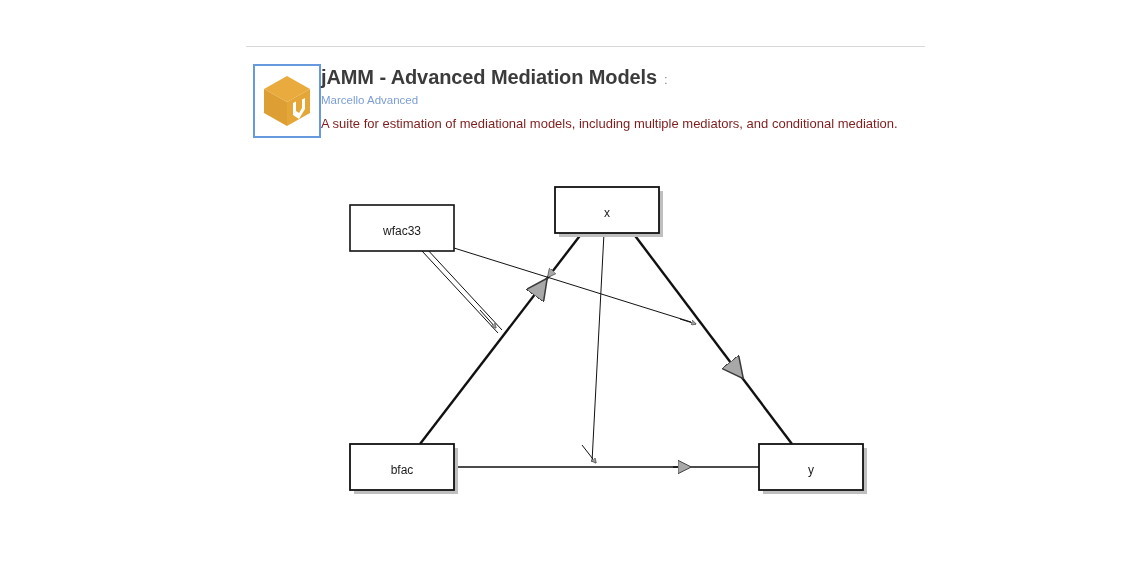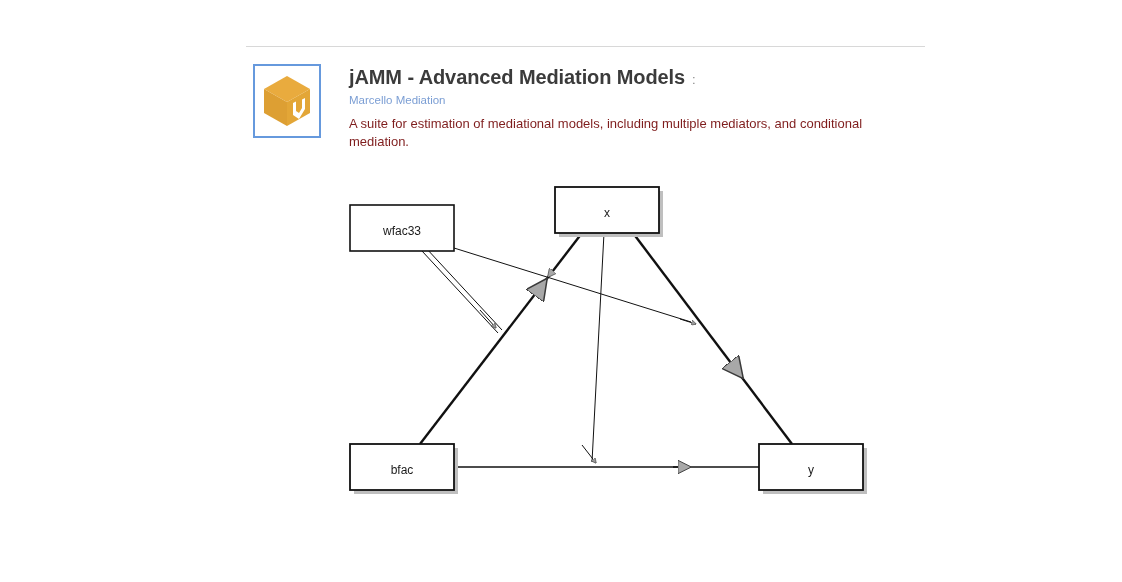--- a/index.html
+++ b/index.html
@@ -39,21 +39,20 @@
     box-sizing: border-box;
     border: 2px solid #6699dd;
     background: #ffffff;
     flex: 0 0 auto;
     display: flex;
     align-items: center;
     justify-content: center;
     margin-left: 7px;
   }
   .module-text {
-    margin-left: 28px;
     padding-top: 2px;
   }
   .module-title-line {
     display: flex;
     align-items: baseline;
   }
   .module-title {
     font-size: 20px;
     font-weight: bold;
     color: #3b3b3b;
@@ -116,21 +115,21 @@
 
         <path d="M 32,30 L 32,42 L 38,46 L 44,36 L 44,25 L 41,26.5 L 41,35 L 38,40 L 35,38 L 35,28.5 Z" fill="#ffffff"></path>
       </svg>
     </div>
 
     <div class="module-text">
       <div class="module-title-line">
         <span class="module-title">jAMM - Advanced Mediation Models</span>
         <span class="module-title-sep">:</span>
       </div>
-      <div class="module-author">Marcello Mediation</div>
+      <div class="module-author">Marcello Advanced</div>
       <div class="module-desc">A suite for estimation of mediational models, including multiple mediators, and conditional mediation.</div>
     </div>
 
   </div>
 </div>
 
 <div id="diagram">
   <svg width="570" height="340" viewBox="0 0 570 340">
 
     <defs>

